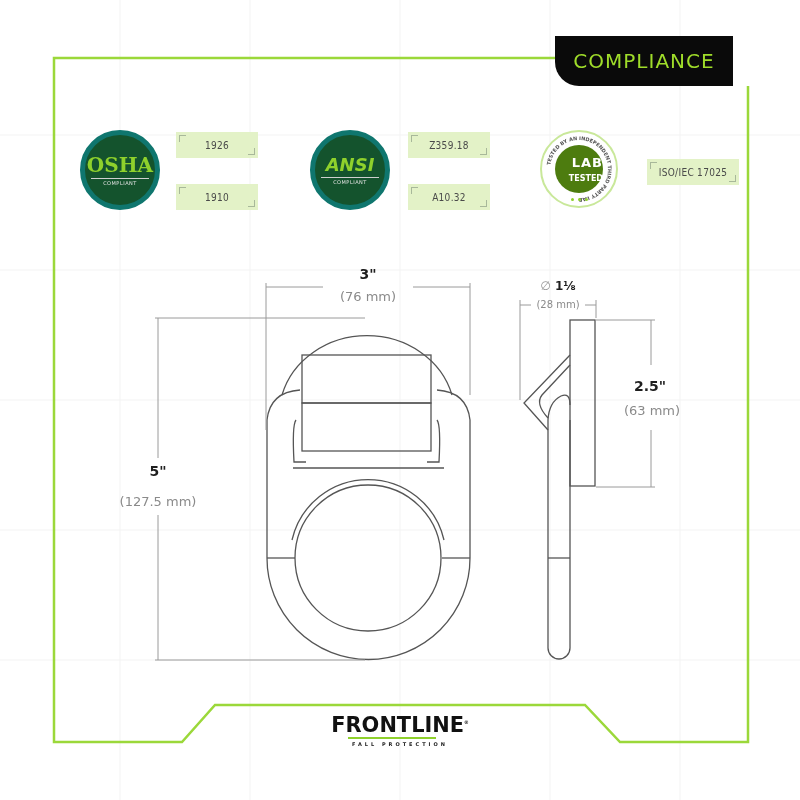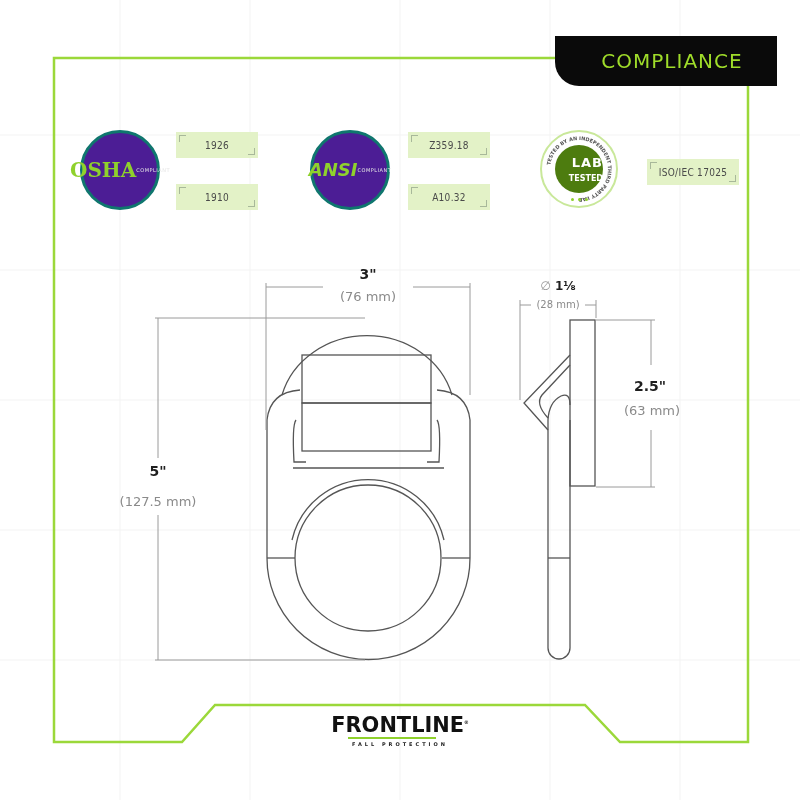--- a/index.html
+++ b/index.html
@@ -1,20 +1,20 @@
 <!DOCTYPE html>
 <html><head>
 <meta charset="utf-8">
 <style>
   html, body { margin: 0; padding: 0; }
   body { width: 800px; height: 800px; background: #ffffff; position: relative; overflow: hidden; font-family: "DejaVu Sans", sans-serif; }
   #frame { position: absolute; left: 0; top: 0; }
-  .title-tab { position: absolute; left: 555px; top: 36px; width: 210px; height: 50px; background: #0a0a0a; border-bottom-left-radius: 24px; display: flex; align-items: center; justify-content: center; padding-left: 12px; }
+  .title-tab { position: absolute; left: 555px; top: 36px; width: 178px; height: 50px; background: #0a0a0a; border-bottom-left-radius: 24px; display: flex; align-items: center; justify-content: center; }
   .title-tab span { color: #9fdc2a; font-family: "DejaVu Sans", sans-serif; font-size: 20px; letter-spacing: 1px; font-weight: normal; }
-  .badge { position: absolute; width: 80px; height: 80px; border-radius: 50%; background: #4c1d95; border: 3px solid #0f766e; box-sizing: border-box; display: flex; align-items: center; justify-content: center; }
+  .badge { position: absolute; width: 80px; height: 80px; border-radius: 50%; background: #14532d; border: 5px solid #0f766e; box-sizing: border-box; display: flex; flex-direction: column; align-items: center; justify-content: center; }
   .badge-main { color: #8fd12c; font-family: "DejaVu Serif", serif; font-size: 20px; font-weight: bold; line-height: 1; }
   .badge-ansi .badge-main { font-family: "DejaVu Sans", sans-serif; font-style: italic; font-size: 18px; }
   .badge-rule { width: 58px; height: 1px; background: #cfcfcf; margin: 3px 0 2px; }
   .badge-sub { color: #e6e6e6; font-size: 5px; letter-spacing: 0.5px; line-height: 1; }
   .std-tag { position: absolute; height: 26px; background: #e3f2c7; display: flex; align-items: center; justify-content: center; font-family: "DejaVu Sans Condensed", "DejaVu Sans", sans-serif; font-size: 10px; color: #4a4a4a; font-weight: normal; letter-spacing: 0.3px; }
   .std-tag::before, .std-tag::after { content: ""; position: absolute; width: 6px; height: 6px; border-color: #a8b89a; border-style: solid; }
   .std-tag::before { left: 3px; top: 3px; border-width: 1px 0 0 1px; }
   .std-tag::after { right: 3px; bottom: 3px; border-width: 0 1px 1px 0; }
   .lab-badge { position: absolute; left: 540px; top: 130px; width: 78px; height: 78px; border-radius: 50%; border: 2px solid #c9e89a; box-sizing: border-box; background: #fff; }
   .lab-inner { position: absolute; left: 13px; top: 13px; width: 48px; height: 48px; border-radius: 50%; background: #4d7c0f; display: flex; flex-direction: column; align-items: flex-end; justify-content: center; }

